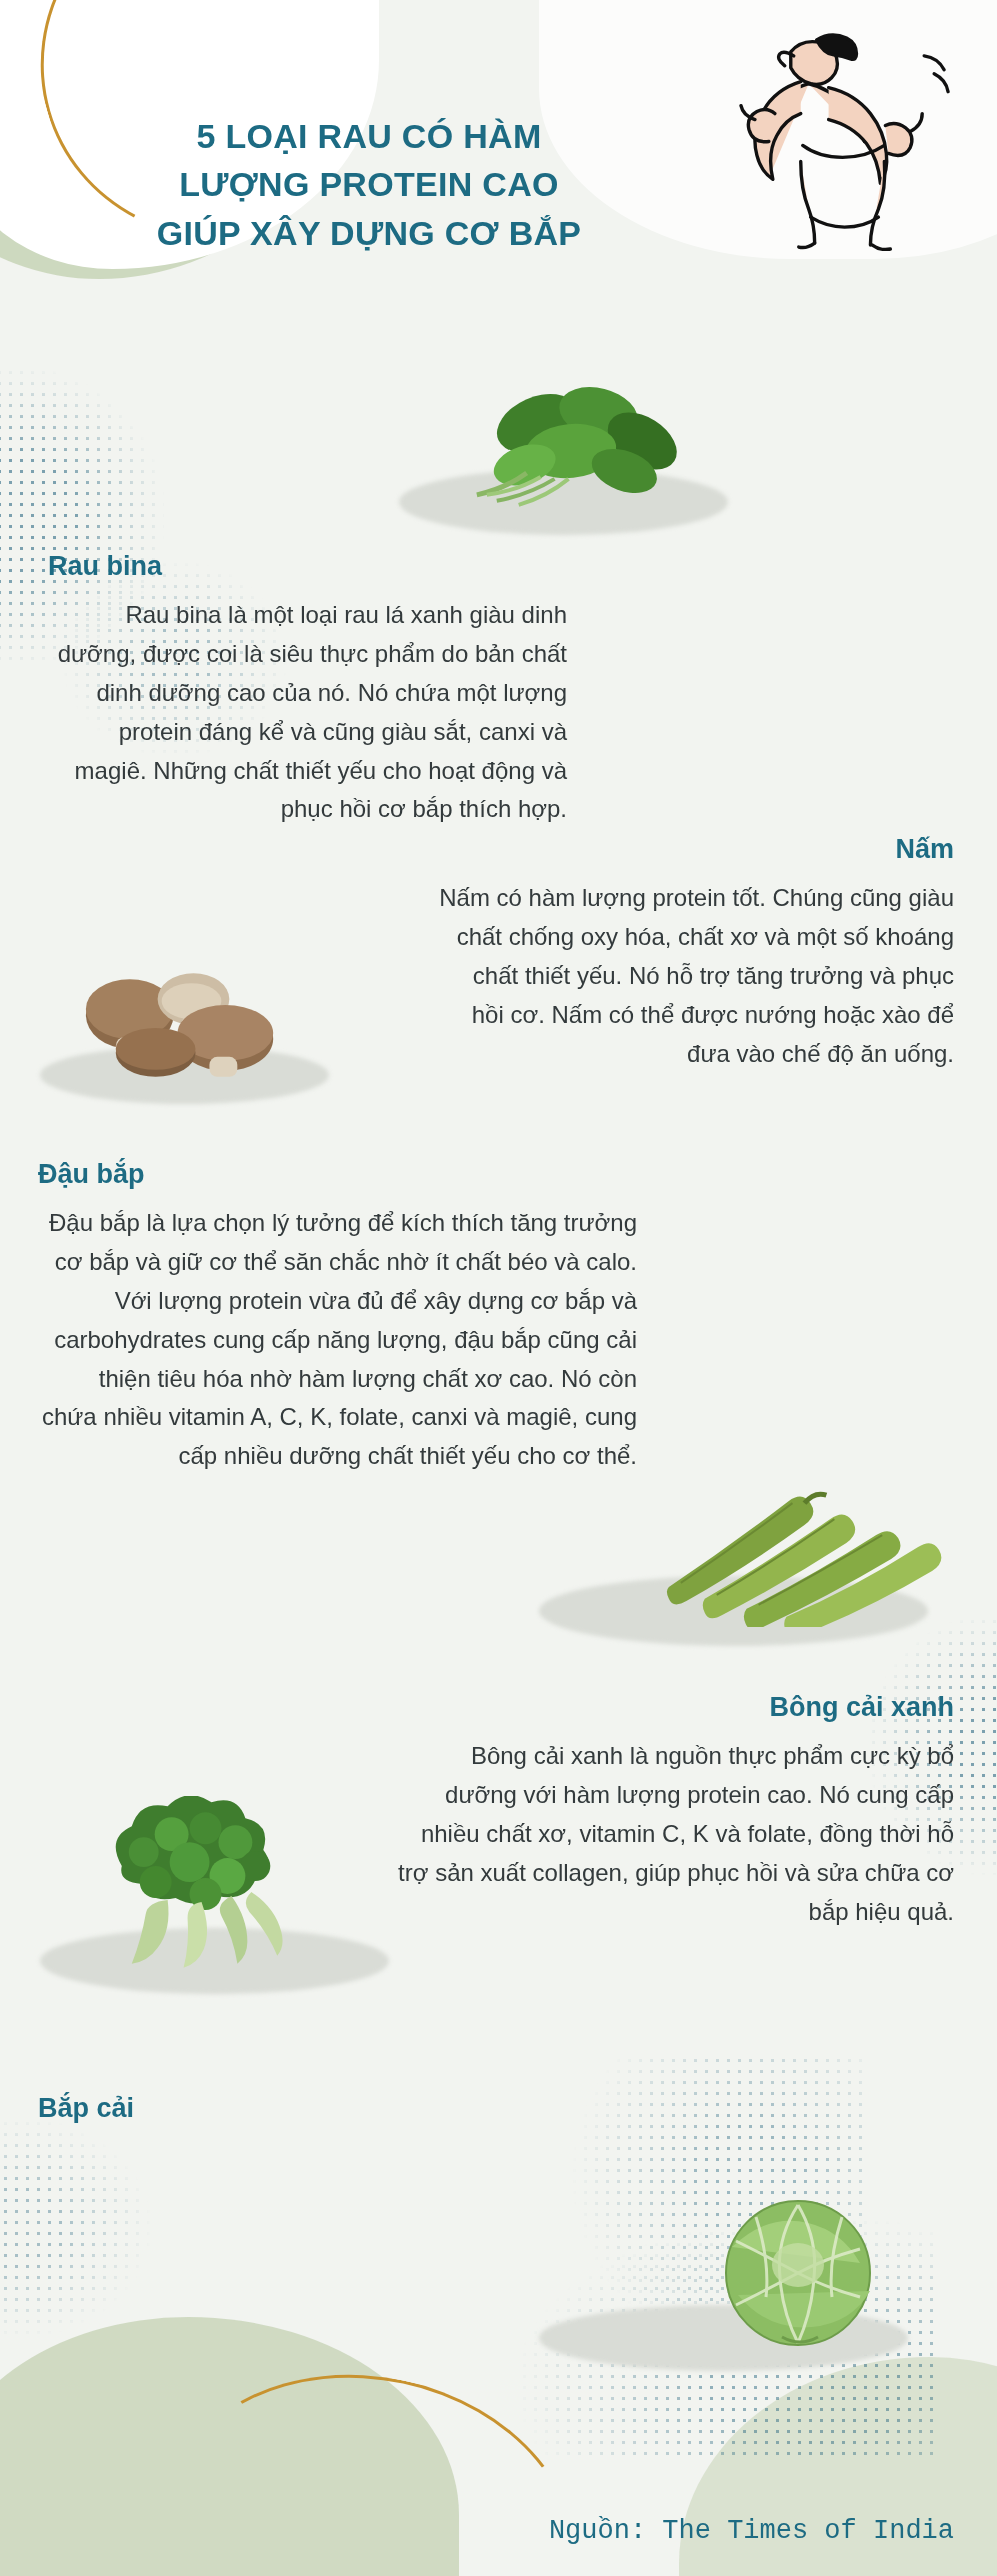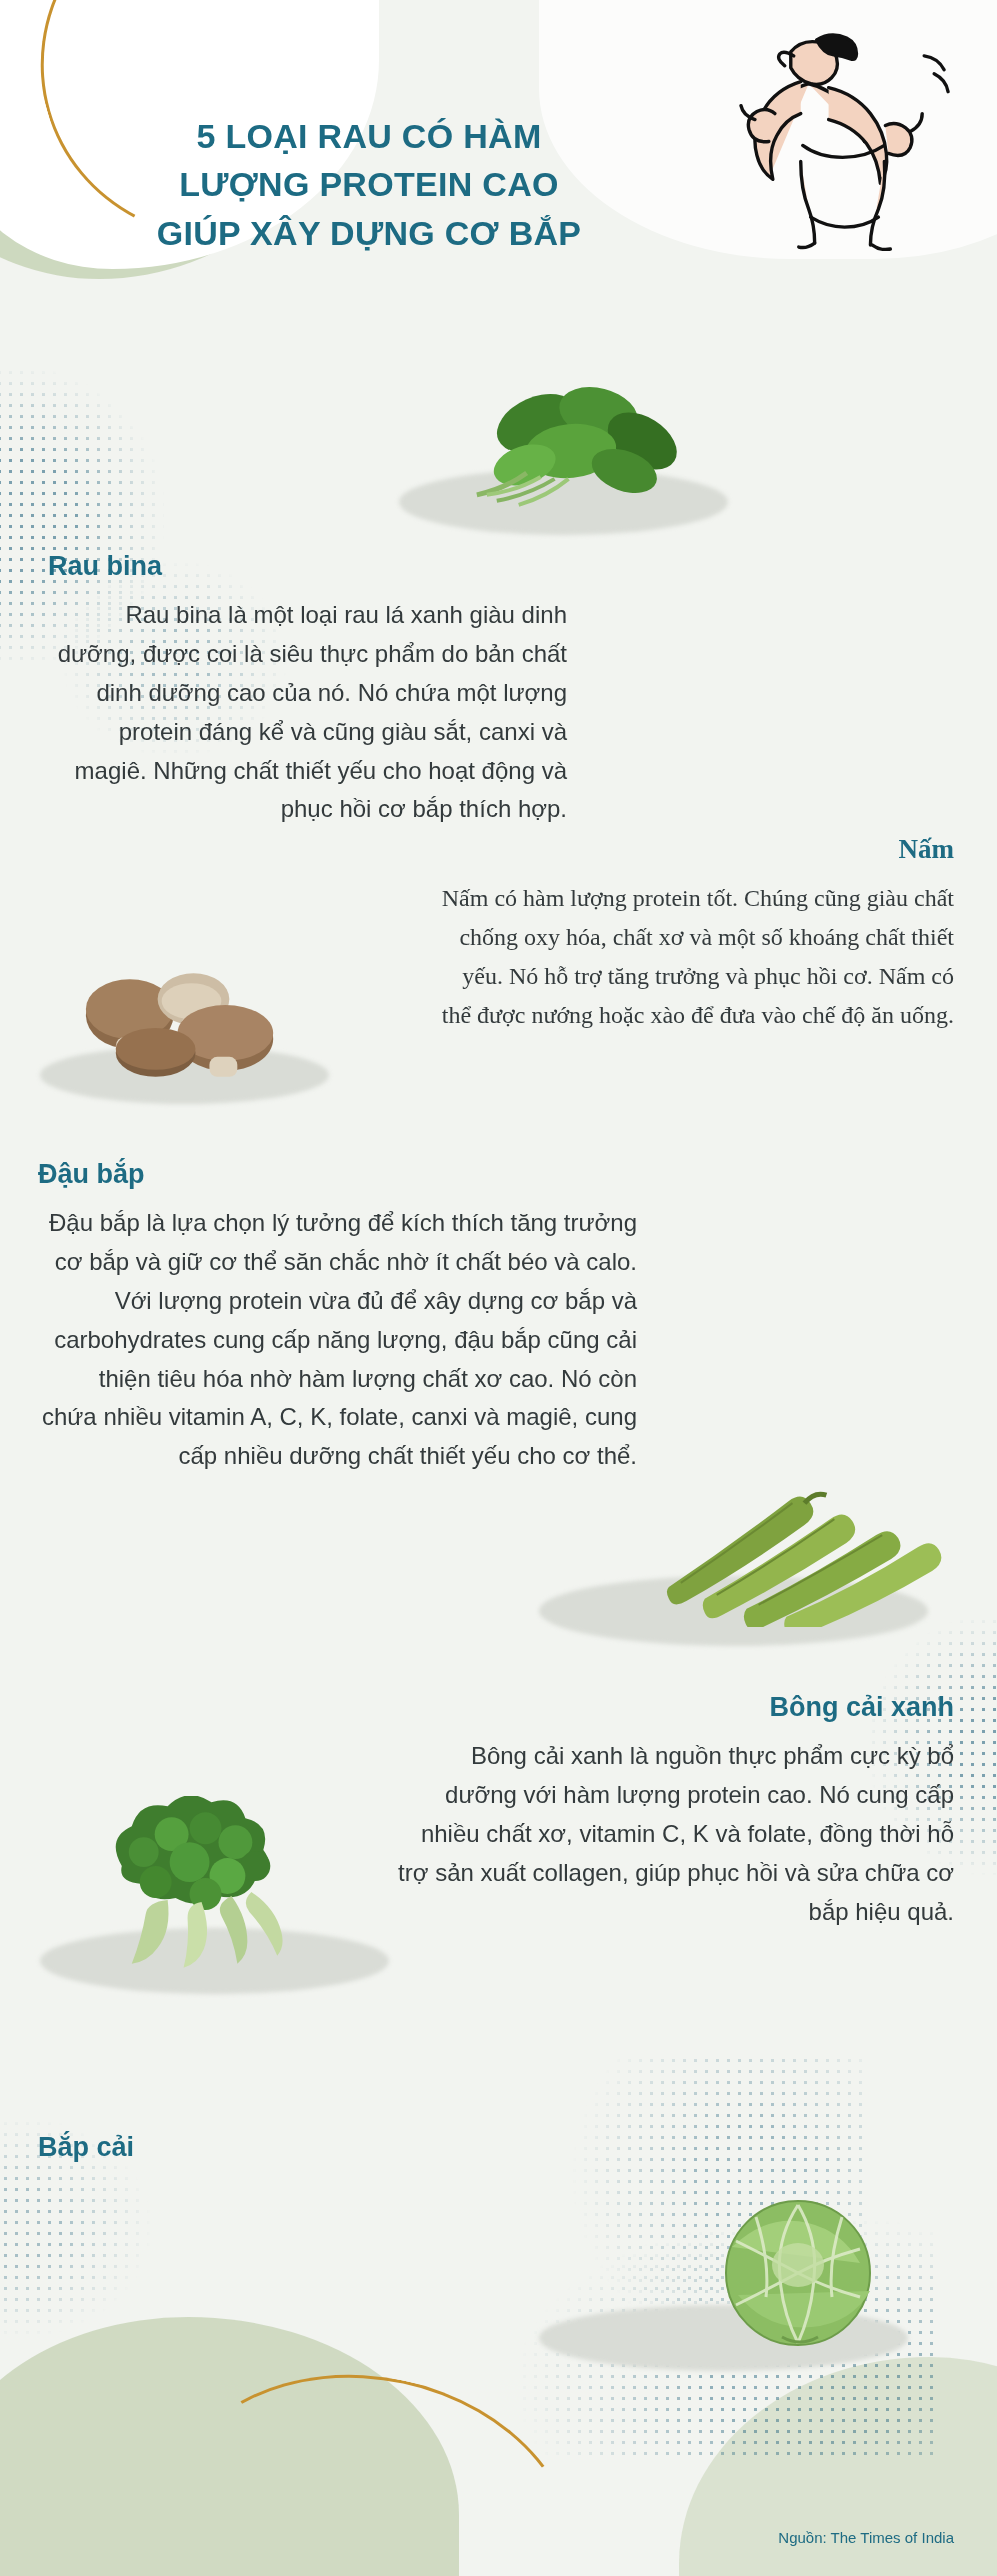--- a/index.html
+++ b/index.html
@@ -150,21 +150,22 @@
     filter: blur(2px);
   }
 
   .produce { position: absolute; }
 
   .source {
     position: absolute;
     right: 44px;
     bottom: 30px;
     color: #1d6b83;
-    font-size: 15px;
+    font-size: 27px;
+    font-family: Liberation Mono, monospace;
   }
 </style>
 </head>
 <body>
 
 <div class="infographic">
 
   <div class="bg-top-left-green"></div>
   <div class="bg-top-white"></div>
   <div class="bg-top-right-white"></div>
@@ -243,21 +244,21 @@
       <rect x="122" y="62" width="24" height="30" rx="9" fill="#e8ddcb"></rect>
       <ellipse cx="132" cy="48" rx="30" ry="18" fill="#ddd0ba"></ellipse>
       <ellipse cx="166" cy="86" rx="48" ry="32" fill="#8e6c4c"></ellipse>
       <ellipse cx="166" cy="80" rx="48" ry="28" fill="#a88464"></ellipse>
       <rect x="150" y="104" width="28" height="20" rx="8" fill="#ded2bd"></rect>
       <ellipse cx="96" cy="100" rx="40" ry="24" fill="#7d5e41"></ellipse>
       <ellipse cx="96" cy="96" rx="40" ry="21" fill="#96714f"></ellipse>
     </g>
   </svg>
 
-  <div class="section align-right" style="right:44px; top:834px; width:519px;font-family:Liberation Serif, serif;">
+  <div class="section align-right" style="right:44px; top:834px; width:519px;">
     <div class="sec-head">Nấm</div>
     <div class="sec-body">Nấm có hàm lượng protein tốt. Chúng cũng giàu chất chống oxy hóa, chất xơ và một số khoáng chất thiết yếu. Nó hỗ trợ tăng trưởng và phục hồi cơ. Nấm có thể được nướng hoặc xào để đưa vào chế độ ăn uống.</div>
   </div>
 
   <div class="shadow" style="left:539px; top:1576px; width:389px; height:70px;"></div>
   <svg class="produce" style="left:629px; top:1467px; width:319px; height:160px;" viewBox="0 0 320 160">
     <g>
       <path d="M40 120 q60 -40 120 -86 q14 -10 22 2 q8 12 -6 22 q-58 42 -118 76 q-14 8 -18 -2 q-4 -8 0 -12z" fill="#7fa23f"></path>
       <path d="M76 132 q62 -36 126 -80 q14 -10 22 2 q8 12 -6 22 q-62 40 -124 72 q-14 8 -18 -2 q-4 -8 0 -14z" fill="#93b54d"></path>
       <path d="M118 142 q64 -32 130 -74 q14 -9 22 3 q7 12 -7 21 q-64 38 -128 68 q-14 7 -18 -3 q-4 -9 1 -15z" fill="#86ab44"></path>
@@ -314,20 +315,20 @@
         <path d="M38 56 q36 18 62 32 q26 14 62 24"></path>
         <path d="M38 120 q36 -18 62 -32 q26 -14 62 -24"></path>
         <path d="M58 32 q14 44 10 80"></path>
         <path d="M144 32 q-14 44 -10 80"></path>
       </g>
       <ellipse cx="100" cy="80" rx="26" ry="22" fill="#c3dda2" opacity="0.8"></ellipse>
       <path d="M84 152 q18 10 36 0" stroke="#6d9c4a" stroke-width="3" fill="none"></path>
     </g>
   </svg>
 
-  <div class="section" style="left:38px; top:2093px; width:539px;margin-top:39px;">
+  <div class="section" style="left:38px; top:2093px; width:539px;">
     <div class="sec-head">Bắp cải</div>
   </div>
 
   <div class="source">Nguồn: The Times of India</div>
 
 </div>
 
 
 </body></html>

